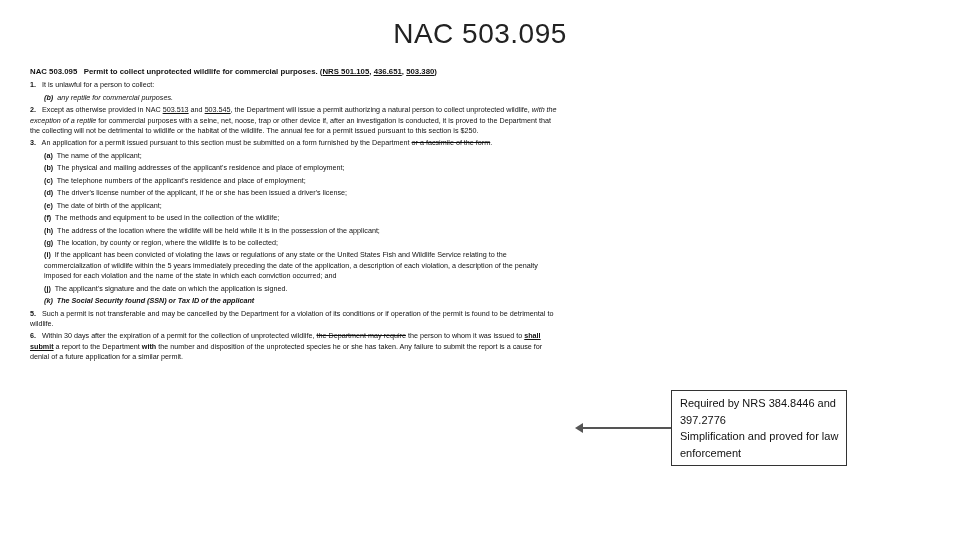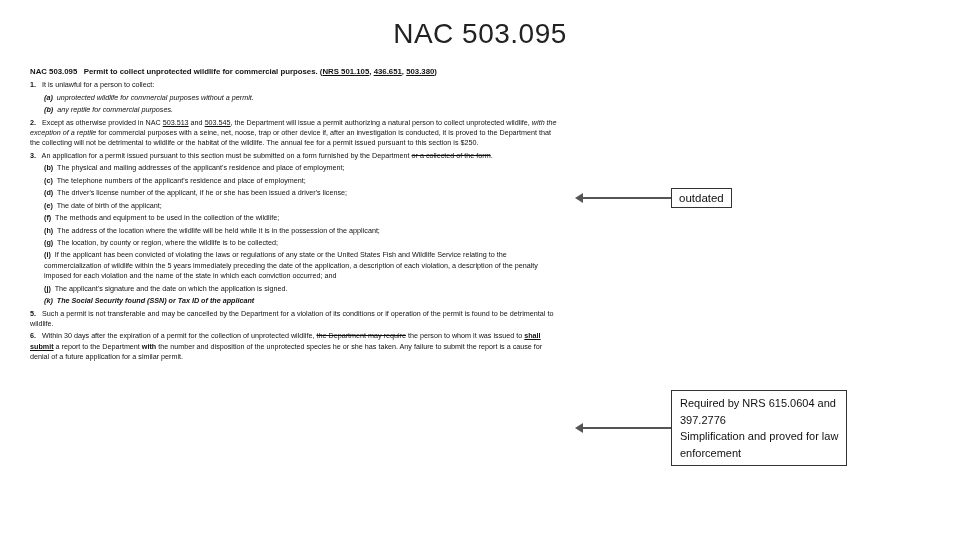--- a/index.html
+++ b/index.html
@@ -129,58 +129,49 @@
 
 <div class="content-area">
 
   <div class="document-panel">
     <div class="doc-header">
       <span class="nac-num">NAC  503.095</span>
       &nbsp;&nbsp;Permit to collect unprotected wildlife for commercial purposes. (<span class="underline">NRS 501.105</span>, <span class="underline">436.651</span>, <span class="underline">503.380</span>)
     </div>
     <div class="doc-body">
       <p><span class="bold">1.</span>&nbsp;&nbsp; It is unlawful for a person to collect:</p>
-      <p class="indent1"><span class="bold italic">(a)</span><span class="italic">&nbsp; unprotected wildlife for commercial purposes without a permit.</span></p>
       <p class="indent1"><span class="bold italic">(b)</span><span class="italic">&nbsp; any reptile for commercial purposes.</span></p>
       <p><span class="bold">2.</span>&nbsp;&nbsp; Except as otherwise provided in NAC <span class="underline">503.513</span> and <span class="underline">503.545</span>, the Department will issue a permit authorizing a natural person to collect unprotected wildlife, <span class="italic">with the exception of a reptile</span> for commercial purposes with a seine, net, noose, trap or other device if, after an investigation is conducted, it is proved to the Department that the collecting will not be detrimental to wildlife or the habitat of the wildlife. The annual fee for a permit issued pursuant to this section is $250.</p>
-      <p><span class="bold">3.</span>&nbsp;&nbsp; An application for a permit issued pursuant to this section must be submitted on a form furnished by the Department <span class="strikethrough">or a collected of the form</span>.</p>
+      <p><span class="bold">3.</span>&nbsp;&nbsp; An application for a permit issued pursuant to this section must be submitted on a form furnished by the Department <span class="strikethrough">or a facsimile of the form</span>.</p>
+      <p class="indent1"><span class="bold">(a)</span>&nbsp; The name of the applicant;</p>
       <p class="indent1"><span class="bold">(b)</span>&nbsp; The physical and mailing addresses of the applicant's residence and place of employment;</p>
       <p class="indent1"><span class="bold">(c)</span>&nbsp; The telephone numbers of the applicant's residence and place of employment;</p>
       <p class="indent1"><span class="bold">(d)</span>&nbsp; The driver's license number of the applicant, if he or she has been issued a driver's license;</p>
       <p class="indent1"><span class="bold">(e)</span>&nbsp; The date of birth of the applicant;</p>
       <p class="indent1"><span class="bold">(f)</span>&nbsp; The methods and equipment to be used in the collection of the wildlife;</p>
       <p class="indent1"><span class="bold">(h)</span>&nbsp; The address of the location where the wildlife will be held while it is in the possession of the applicant;</p>
       <p class="indent1"><span class="bold">(g)</span>&nbsp; The location, by county or region, where the wildlife is to be collected;</p>
       <p class="indent1"><span class="bold">(i)</span>&nbsp; If the applicant has been convicted of violating the laws or regulations of any state or the United States Fish and Wildlife Service relating to the commercialization of wildlife within the 5 years immediately preceding the date of the application, a description of each violation, a description of the penalty imposed for each violation and the name of the state in which each conviction occurred; and</p>
       <p class="indent1"><span class="bold">(j)</span>&nbsp; The applicant's signature and the date on which the application is signed.</p>
       <p class="indent1"><span class="bold italic">(k)</span>&nbsp;<span class="bold italic"> The Social Security found (SSN) or Tax ID of the applicant</span></p>
       <p><span class="bold">5.</span>&nbsp;&nbsp; Such a permit is not transferable and may be cancelled by the Department for a violation of its conditions or if operation of the permit is found to be detrimental to wildlife.</p>
       <p><span class="bold">6.</span>&nbsp;&nbsp; Within 30 days after the expiration of a permit for the collection of unprotected wildlife, <span class="strikethrough">the Department may require</span> the person to whom it was issued to <span class="bold underline">shall submit</span> a report to the Department <span class="bold">with</span> the number and disposition of the unprotected species he or she has taken. Any failure to submit the report is a cause for denial of a future application for a similar permit.</p>
     </div>
   </div>
 
   <div class="annotations-panel">
 
-    <div class="annotation-outdated">
-      <div class="arrow-left-outdated">
-        <div class="arrow-head-left"></div>
-        <div class="h-line" style="width:88px;"></div>
-      </div>
-      <div class="annotation-box">
-        <span>outdated</span>
-      </div>
-    </div>
 
     <div class="annotation-required">
       <div class="arrow-left-outdated">
         <div class="arrow-head-left"></div>
         <div class="h-line" style="width:88px;"></div>
       </div>
       <div class="annotation-box-multiline">
-        <div>Required by NRS 615.0604 and</div>
+        <div>Required by NRS 384.8446 and</div>
         <div>397.2776</div>
         <div>Simplification and proved for law</div>
         <div>enforcement</div>
       </div>
     </div>
 
   </div>
 </div>
 
 </body></html>

